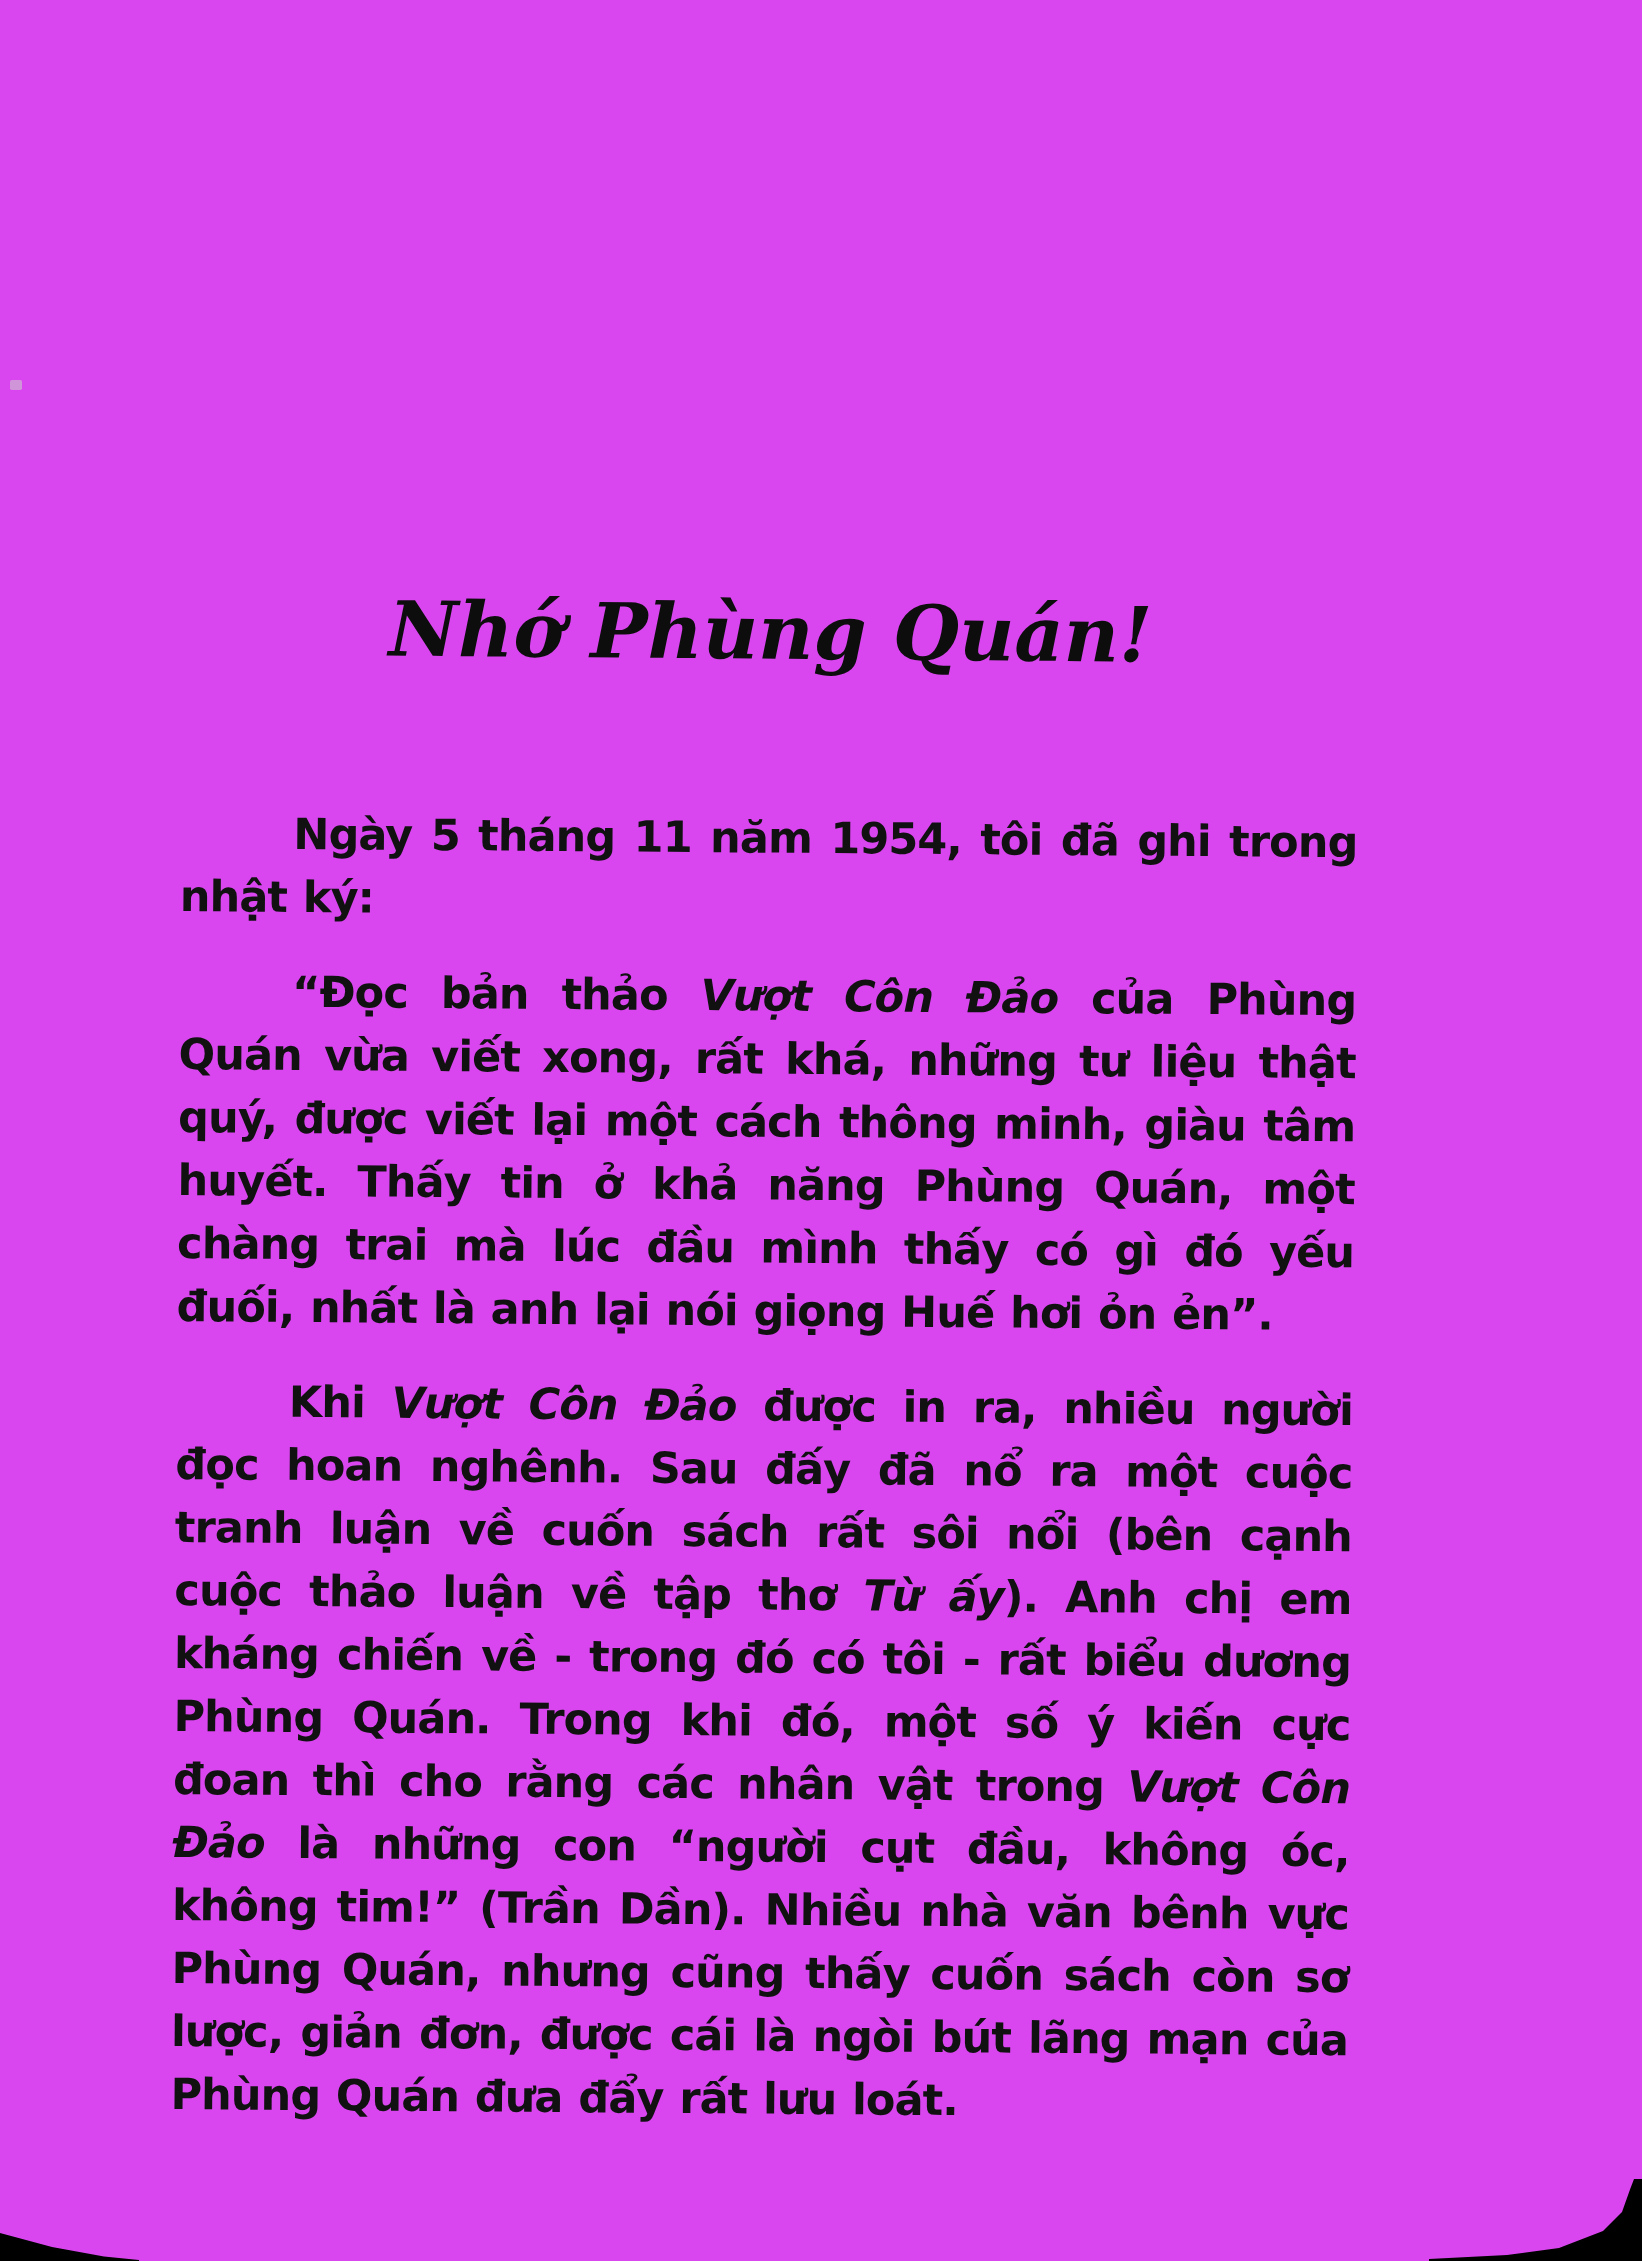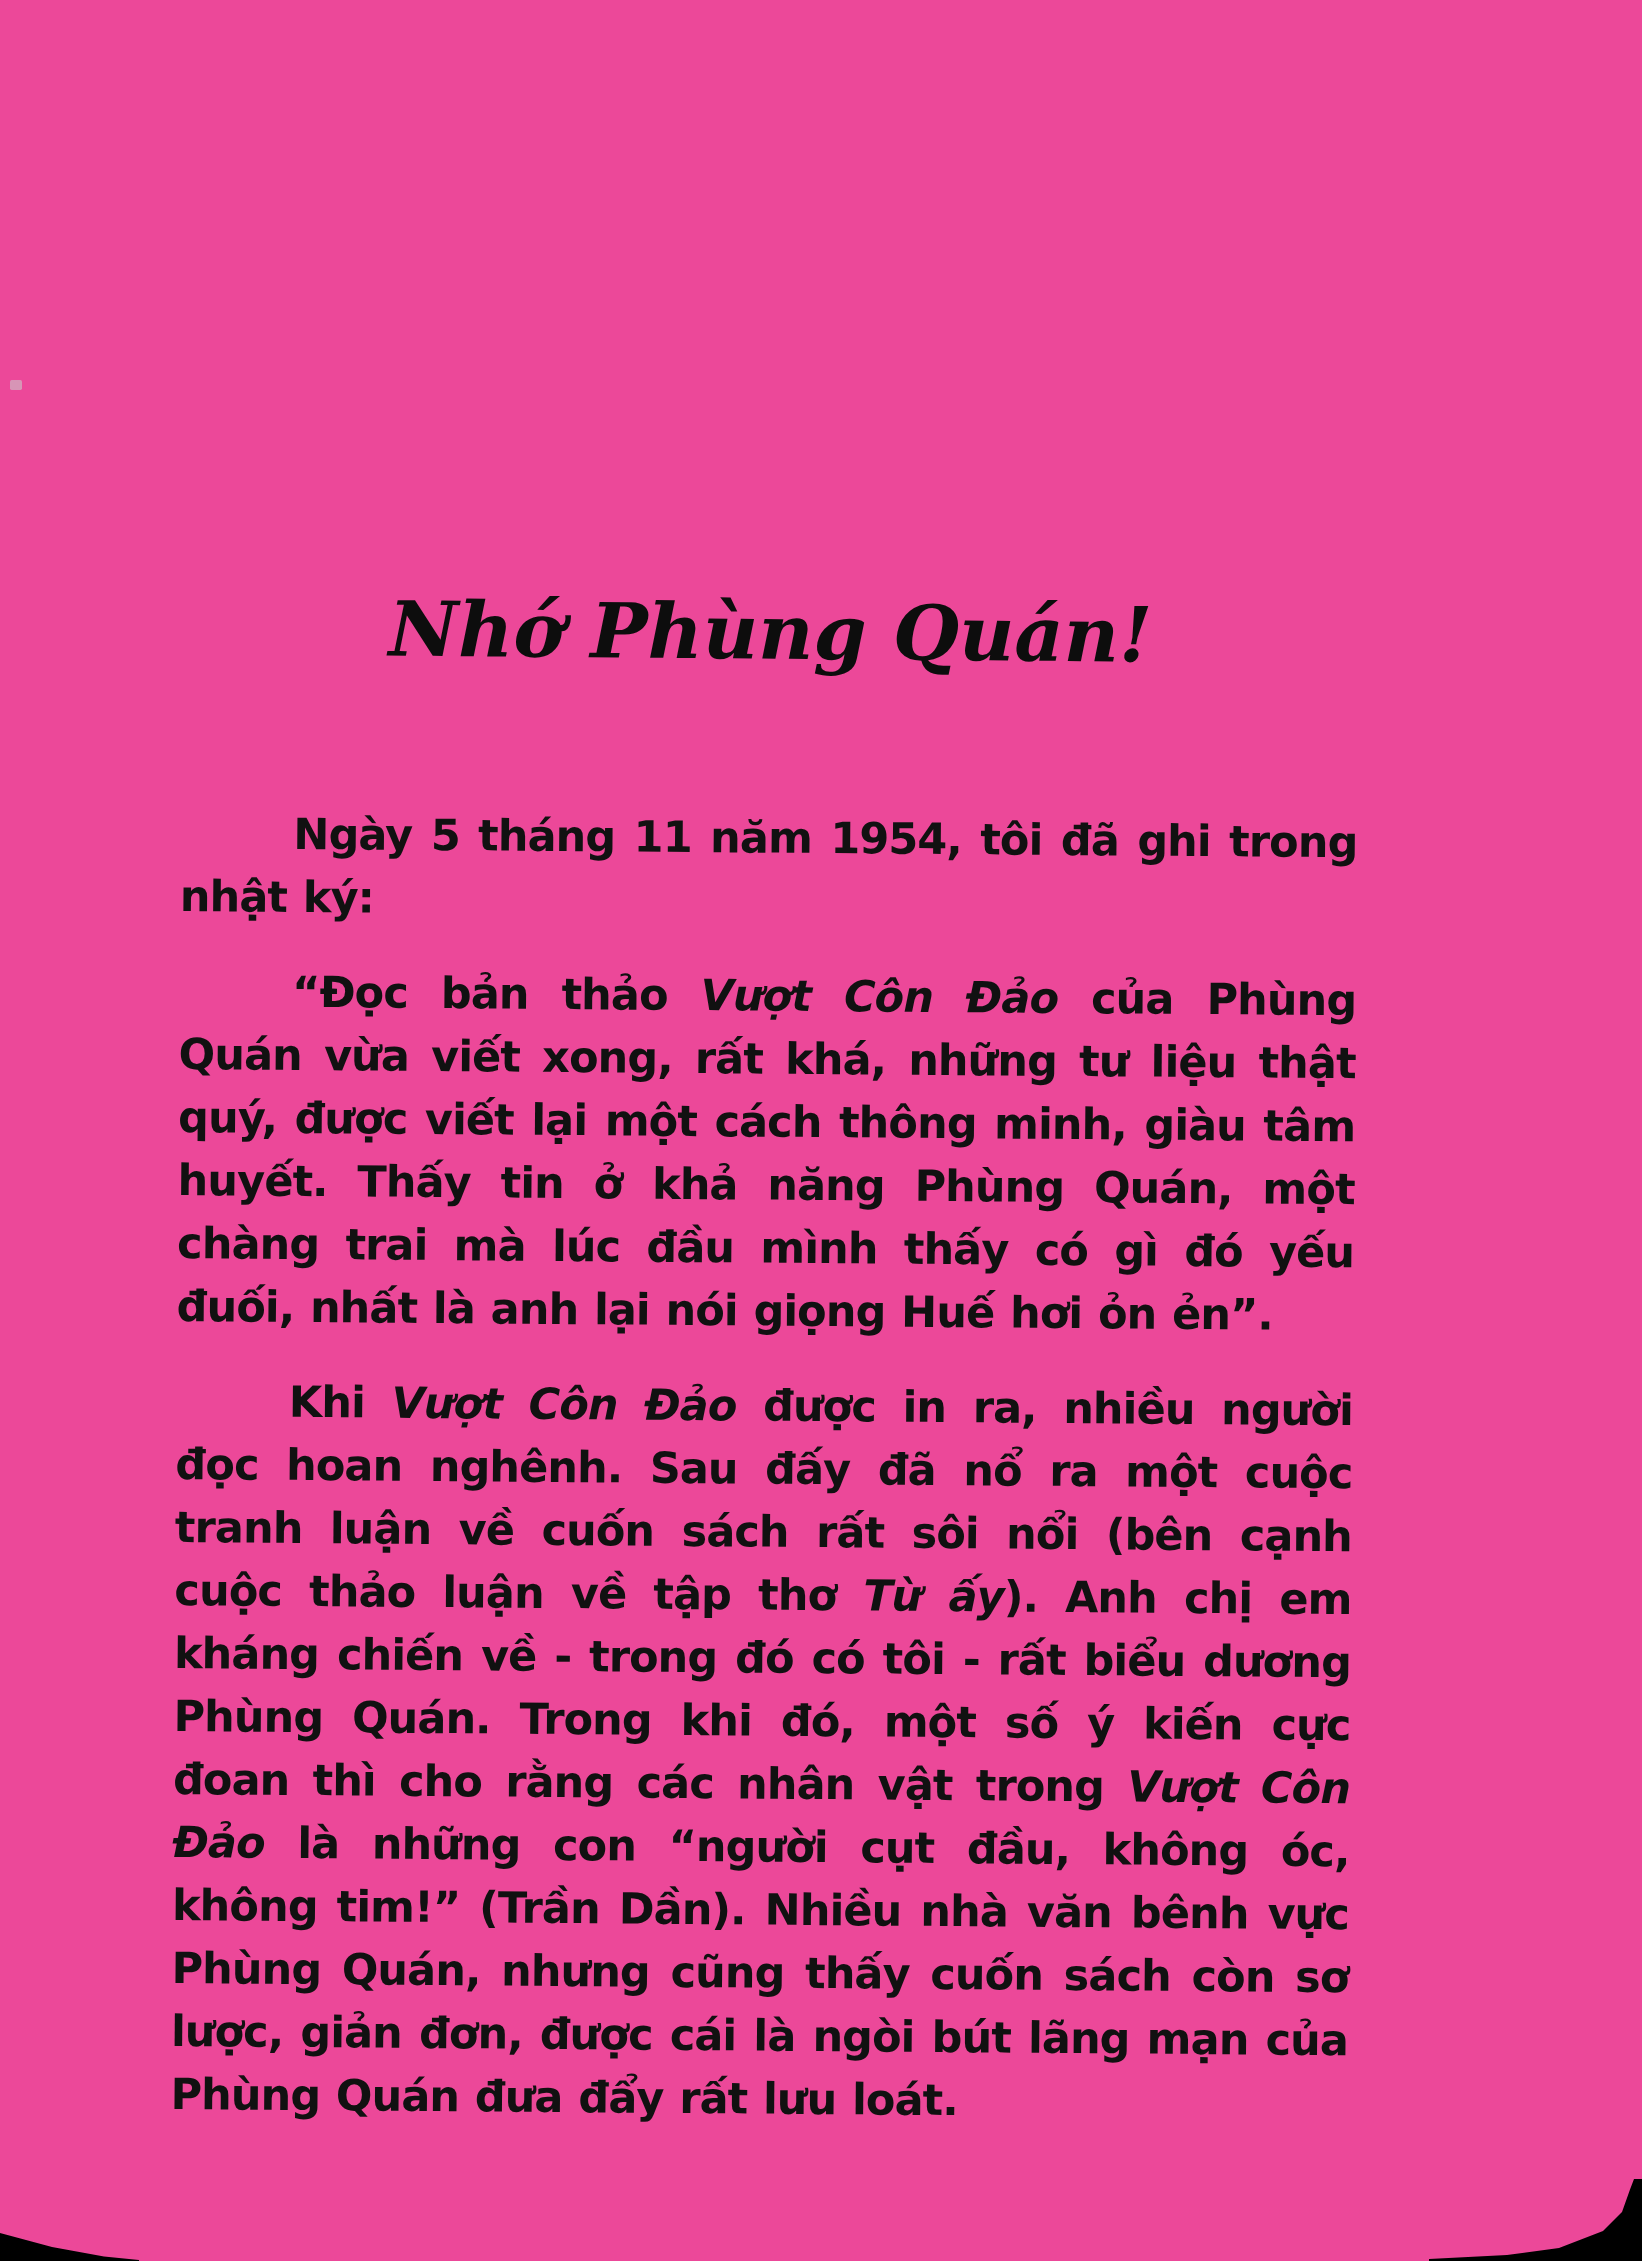--- a/index.html
+++ b/index.html
@@ -10,21 +10,21 @@
   body {
     width: 1643px;
     height: 2261px;
     position: relative;
     overflow: hidden;
     font-family: "DejaVu Sans", sans-serif;
   }
   .scan-page {
     position: absolute;
     inset: 0;
-    background: #ec4899;
+    background: #d946ef;
   }
   .content {
     position: absolute;
     inset: 0;
     transform: rotate(0.45deg);
     transform-origin: 821px 0;
     color: #121212;
   }
   .title {
     margin: 587px 0 0 187px;

